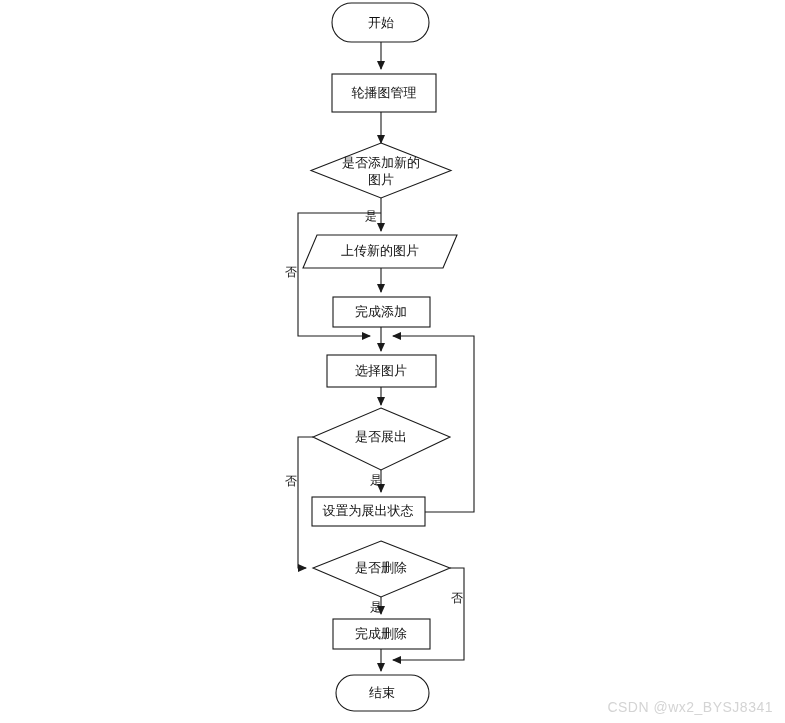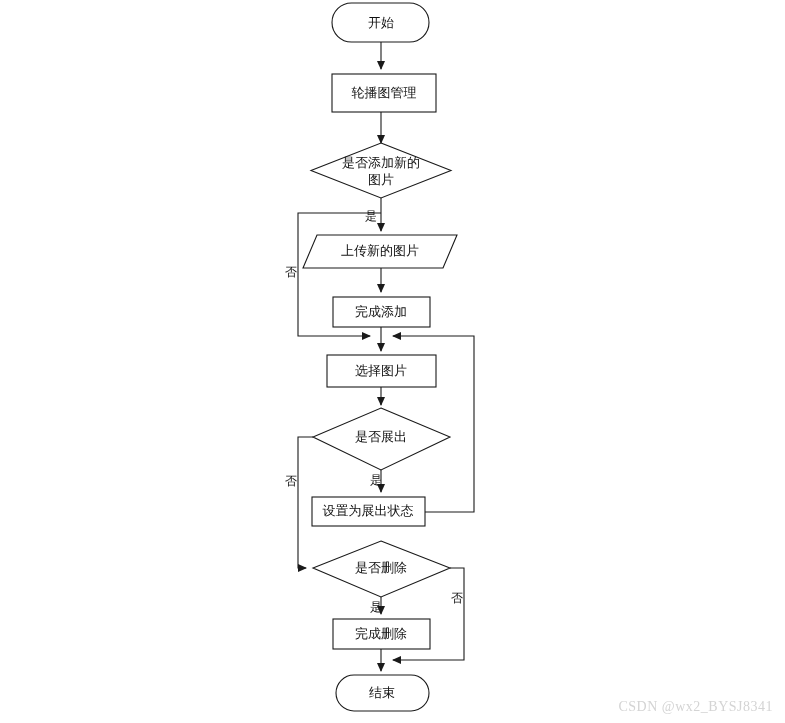--- a/index.html
+++ b/index.html
@@ -42,21 +42,21 @@
     font-family: "DejaVu Sans", "Liberation Sans", sans-serif;
     font-size: 12px;
     fill: #111111;
     text-anchor: middle;
     dominant-baseline: middle;
   }
   .watermark-text {
     position: absolute;
     right: 12px;
     bottom: 8px;
-    font-family: Liberation Serif, serif;
+    font-family: Liberation Sans, sans-serif;
     font-size: 14px;
     color: #d4d4d4;
     letter-spacing: 0.5px;
     user-select: none;
     text-align: right;
   }
 </style>
 </head>
 <body>
 

